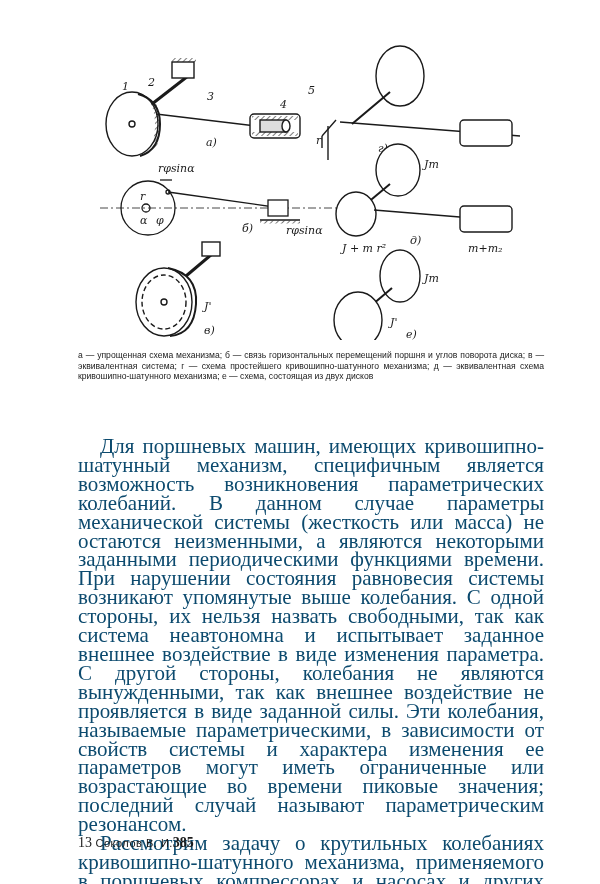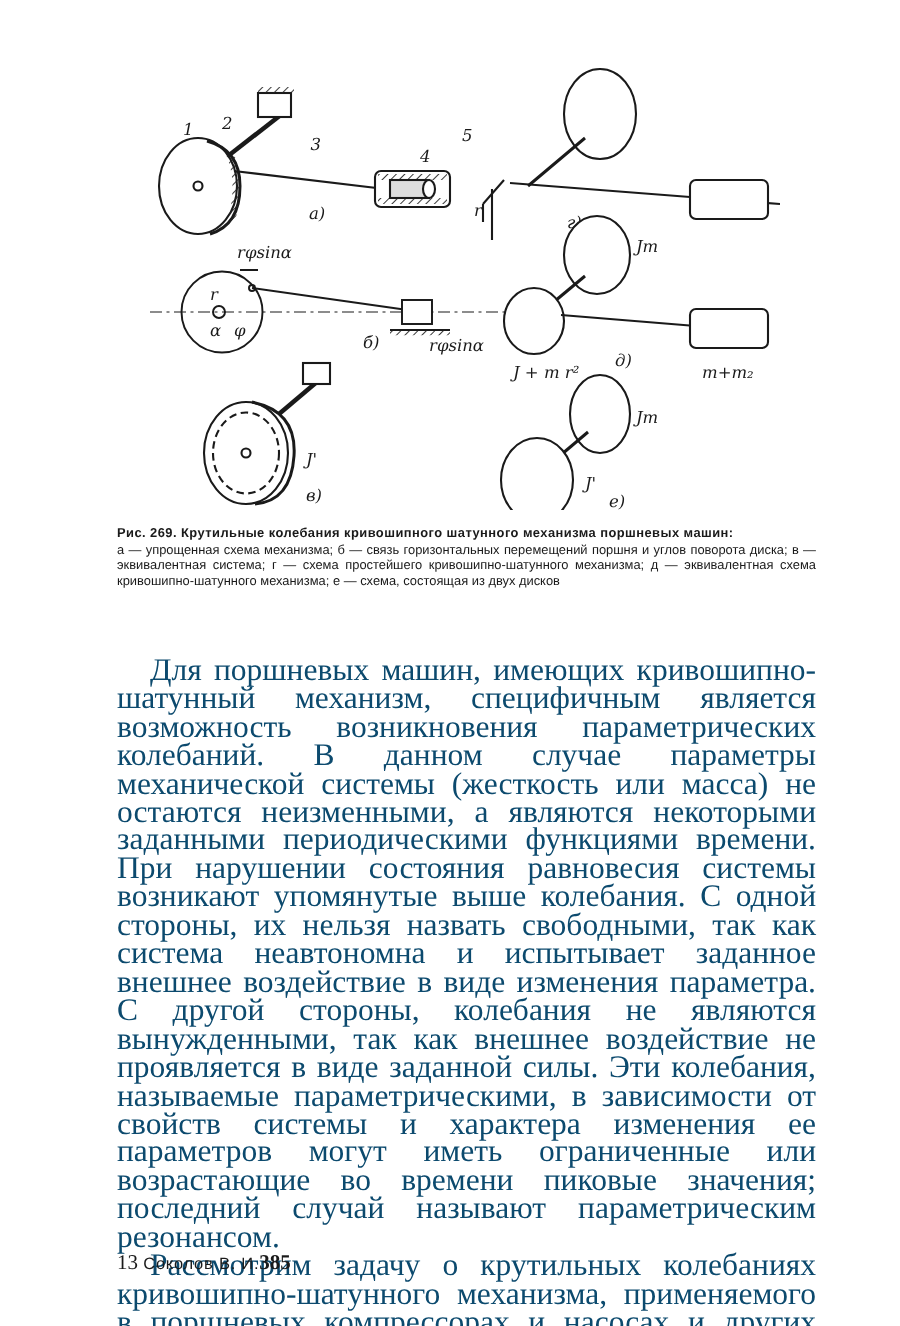--- a/index.html
+++ b/index.html
@@ -108,21 +108,20 @@
       <line x1="332" y1="268" x2="306" y2="290" stroke-width="2"></line>
       <ellipse cx="298" cy="300" rx="24" ry="28" fill="#fff"></ellipse>
     </g>
     <text class="lbl" x="364" y="262">Jm</text>
     <text class="lbl" x="330" y="306">J'</text>
     <text class="lbl" x="346" y="318">е)</text>
   </svg>
 </div>
 
 <div class="caption">
-  <div class="cap-title">Рис. 269. Крутильные колебания кривошипного шатунного механизма поршневых машин:</div>
   <div class="cap-body">а — упрощенная схема механизма; б — связь горизонтальных перемещений поршня и углов поворота диска; в — эквивалентная система; г — схема простейшего кривошипно-шатунного механизма; д — эквивалентная схема кривошипно-шатунного механизма; е — схема, состоящая из двух дисков</div>
 </div>
 
 <div class="body-text">
   <p>Для поршневых машин, имеющих кривошипно-шатунный механизм, специфичным является возможность возникновения параметрических колебаний. В данном случае параметры механической системы (жесткость или масса) не остаются неизменными, а являются некоторыми заданными периодическими функциями времени. При нарушении состояния равновесия системы возникают упомянутые выше колебания. С одной стороны, их нельзя назвать свободными, так как система неавтономна и испытывает заданное внешнее воздействие в виде изменения параметра. С другой стороны, колебания не являются вынужденными, так как внешнее воздействие не проявляется в виде заданной силы. Эти колебания, называемые параметрическими, в зависимости от свойств системы и характера изменения ее параметров могут иметь ограниченные или возрастающие во времени пиковые значения; последний случай называют параметрическим резонансом.</p>
   <p>Рассмотрим задачу о крутильных колебаниях кривошипно-шатунного механизма, применяемого в поршневых компрессорах и насосах и других машинах (рис. 269) [52]. Предположим, что в данной системе обладают массой только диск 1, полярный момент инерции которого J, и поршень 4, масса которого m. Предположим, что вал 2 закреплен одним концом и может только закручиваться. Диск 1 и поршень 4 связаны длинной жесткой тягой 3. Поршень 4 может перемещаться в горизонтальном напра-</p>
 </div>
 
 <div class="footer">
   <span class="author">

